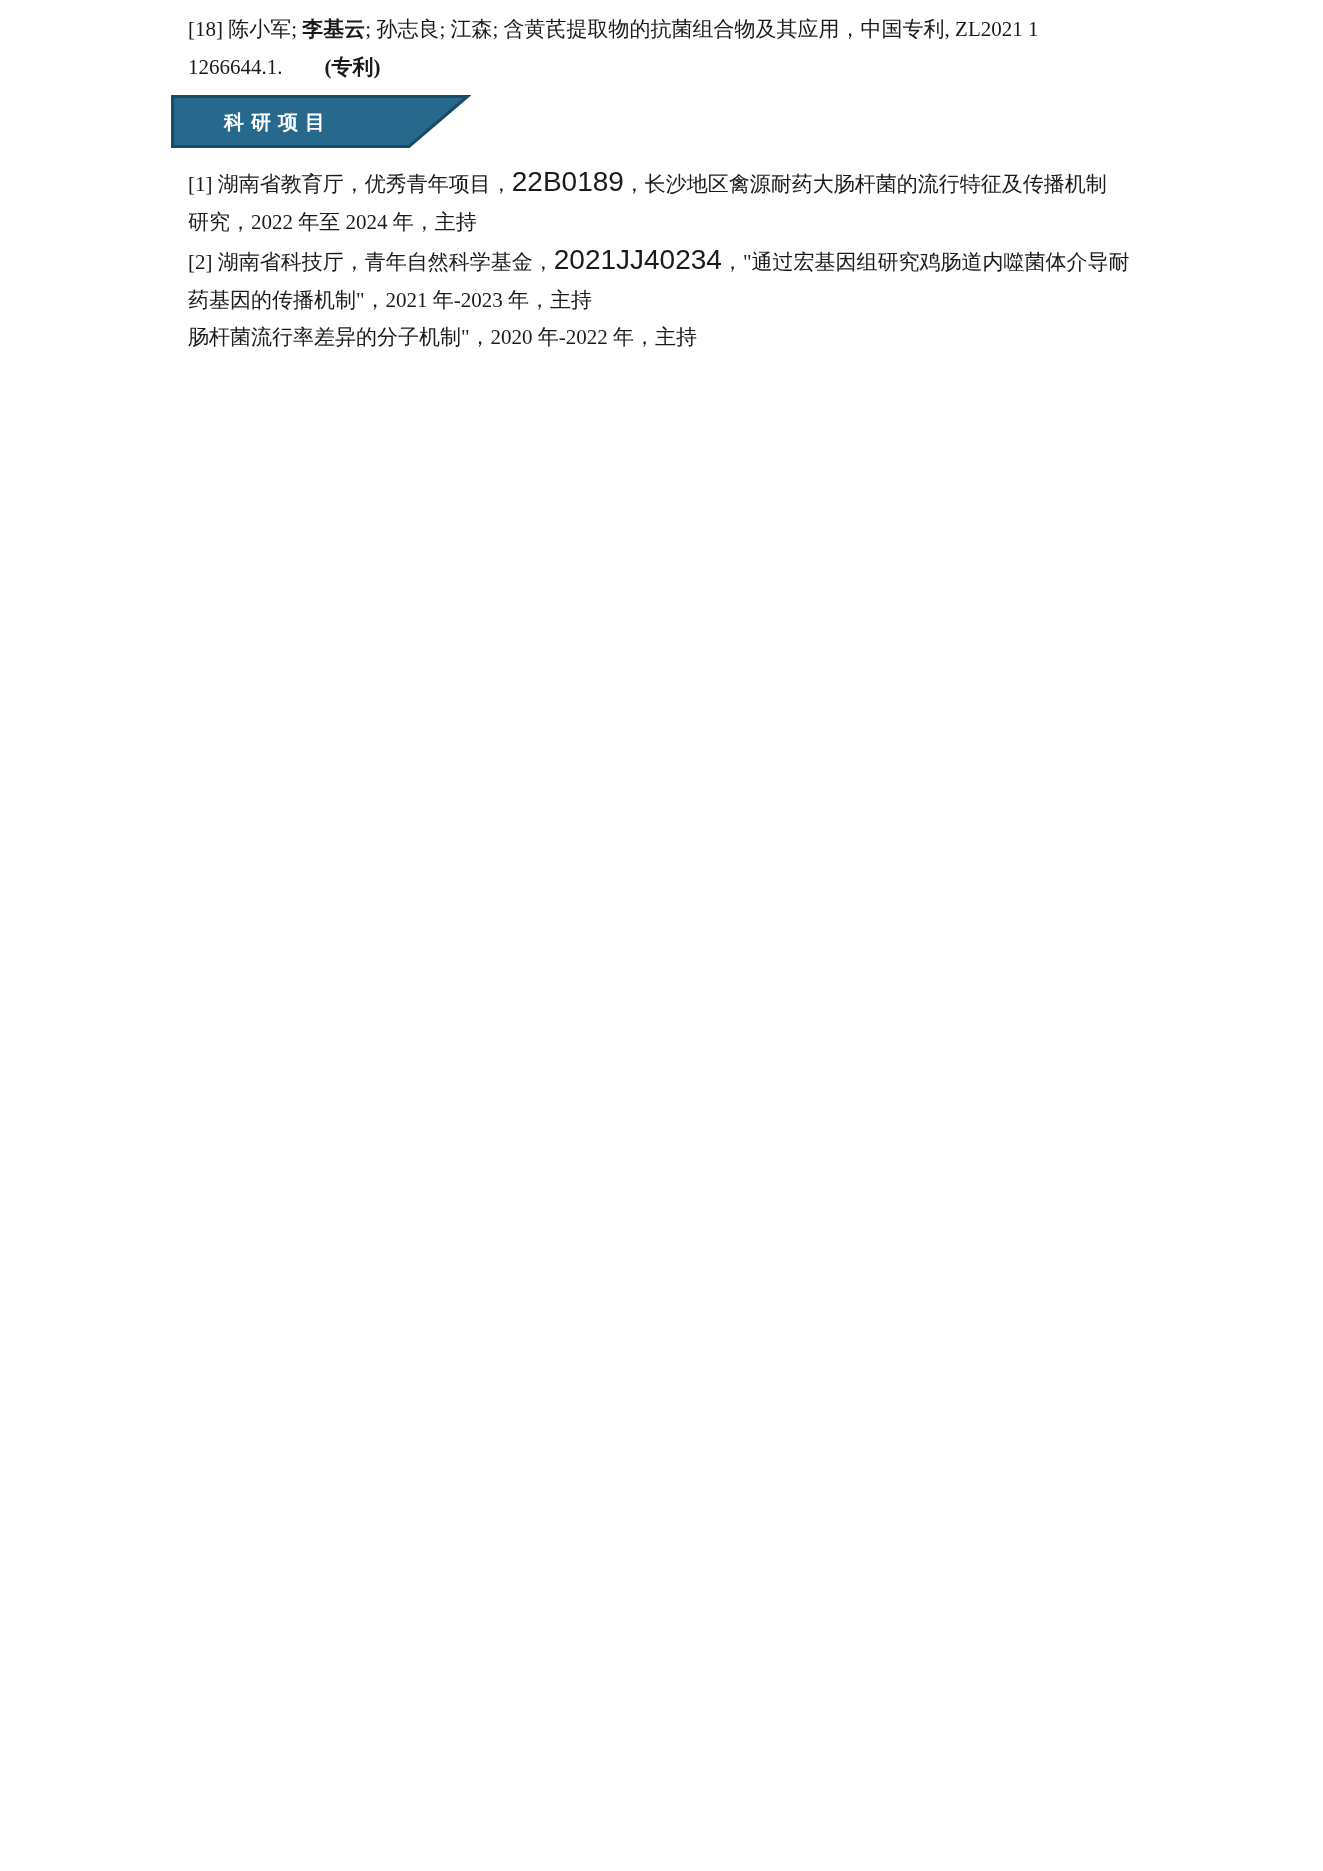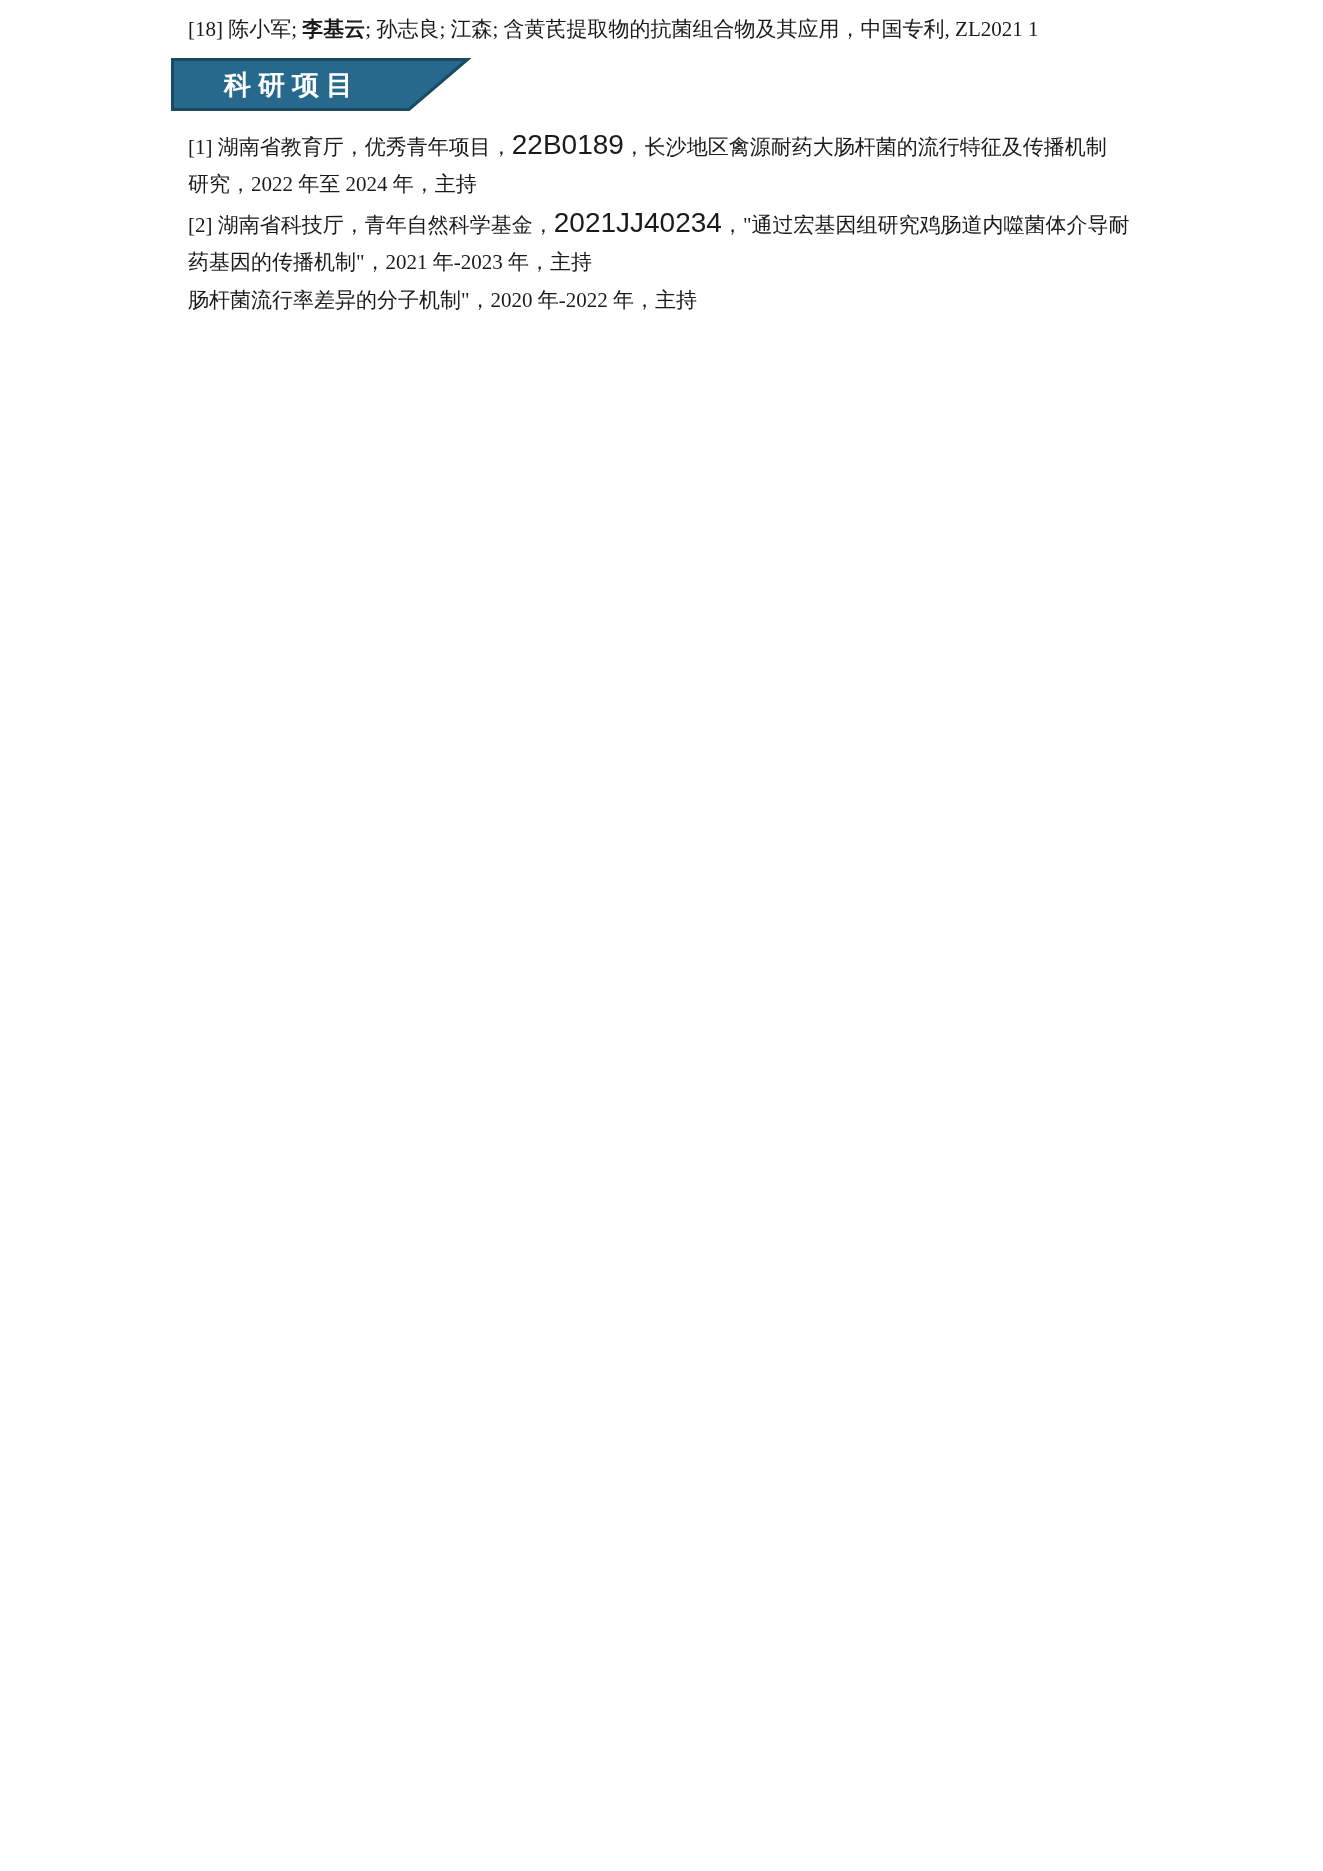--- a/index.html
+++ b/index.html
@@ -52,32 +52,33 @@
     stroke-width: 3;
   }
   .banner-text {
     position: absolute;
     left: 53px;
     top: 0;
     height: 45px;
     line-height: 55px;
     font-family: "Liberation Sans", "DejaVu Sans", sans-serif;
     font-weight: bold;
-    font-size: 27px;
+    font-size: 20px;
     letter-spacing: 7px;
     color: #ffffff;
   }
 </style>
 </head>
 <body>
 
 <div class="doc">
 
   <div class="ln ln1"><span>[18] 陈小军; </span><span class="b">李基云</span><span>; 孙志良; 江森; 含黄芪提取物的抗菌组合物及其应用，中国专利, ZL2021 1</span></div>
 
+  <div class="ln"><span>1266644.1.</span><span class="b tab">(专利)</span></div>
 
   <div class="banner">
     <svg width="300" height="53" viewBox="0 0 300 53">
       <polygon points="1.5,1.5 296.5,1.5 238,51.5 1.5,51.5" fill="#26698C"></polygon>
     </svg>
     <span class="banner-text">科研项目</span>
   </div>
 
   <div class="ln ln1"><span>[1] 湖南省教育厅，优秀青年项目，</span><span class="code">22B0189</span><span>，长沙地区禽源耐药大肠杆菌的流行特征及传播机制</span><span class="code"></span><span></span><span class="code"></span><span></span></div>
   <div class="ln"><span>研究，2022 年至 2024 年，主持</span></div>

